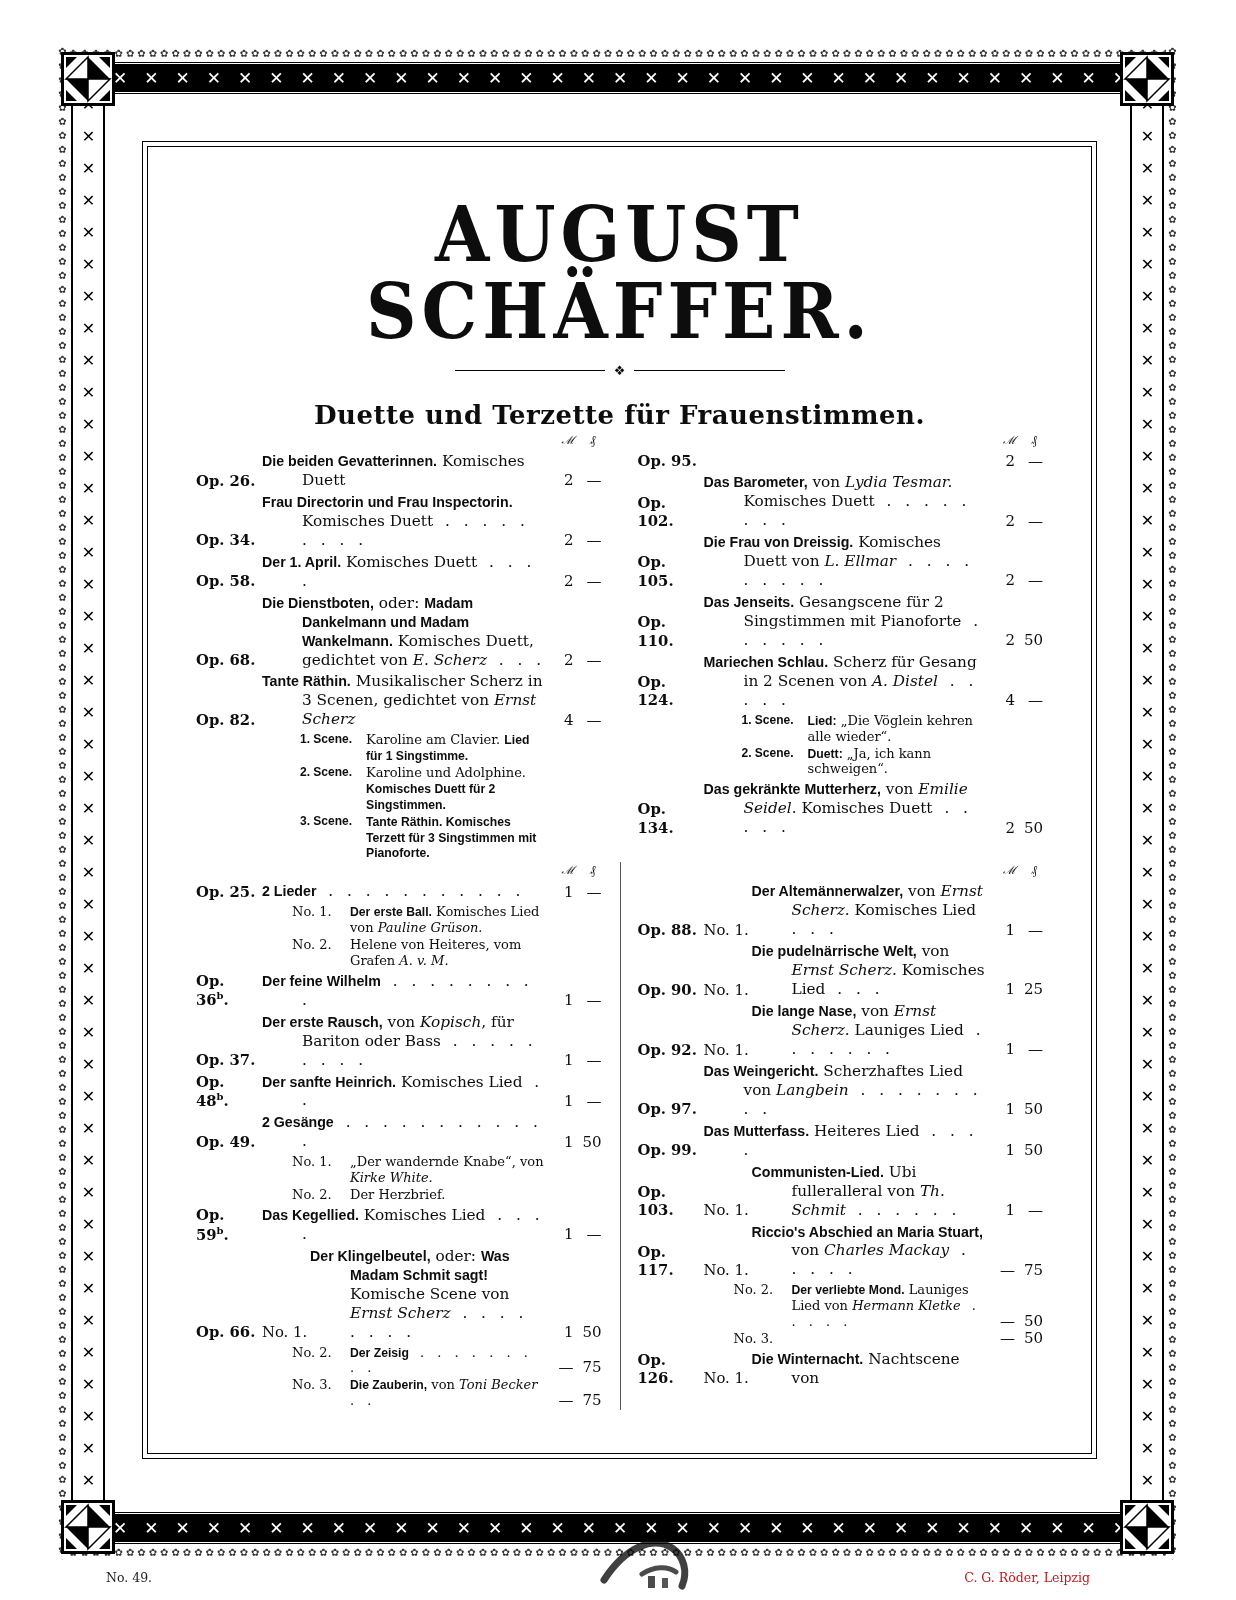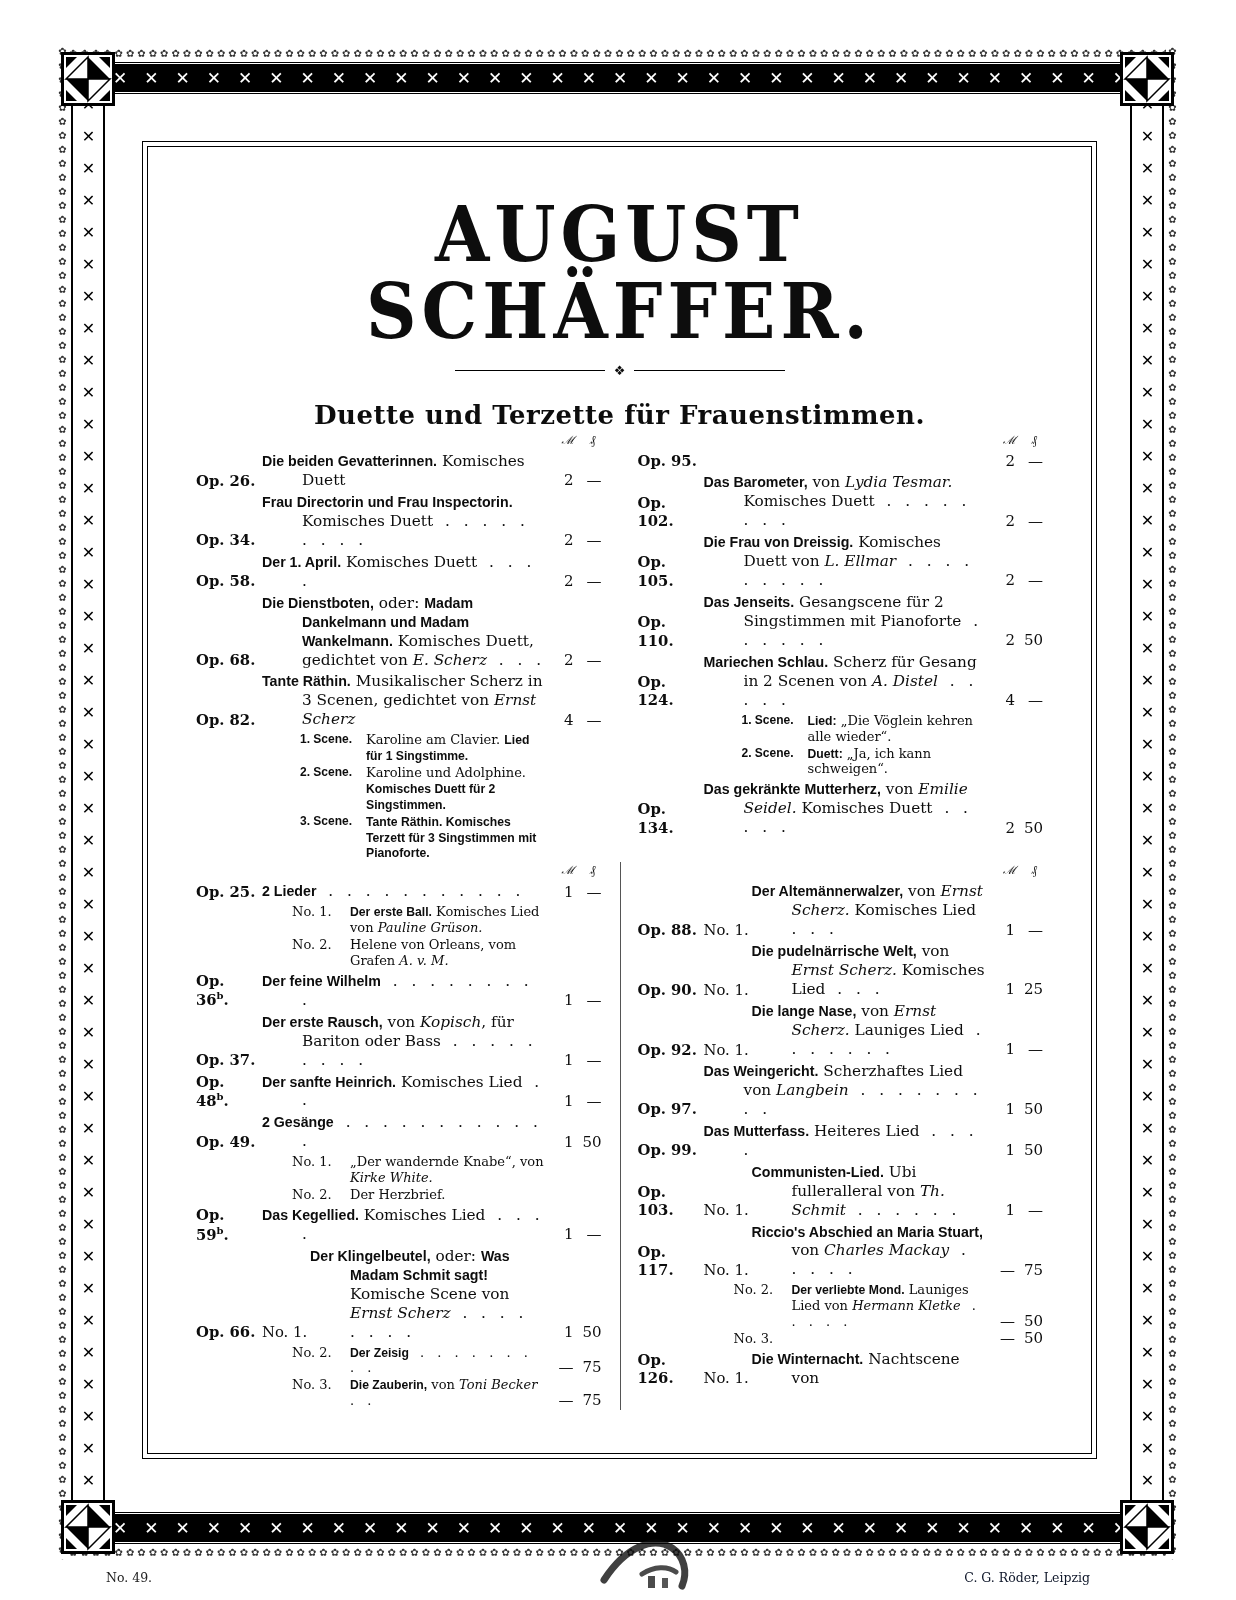--- a/index.html
+++ b/index.html
@@ -54,21 +54,21 @@
   .seg-i{font-style:italic;margin-top:30px;}
   .seg-d{letter-spacing:2px;word-spacing:5px;}
   .pm{position:absolute;right:28px;bottom:0;width:26px;text-align:right;font-size:15px;}
   .pp{position:absolute;right:0;bottom:0;width:24px;text-align:right;font-size:15px;}
   .sub{display:flex;position:relative;margin:1px 0;line-height:1.22;font-size:13px;}
   .sub .seg-b{font-size:12.2px;}
   .slabel{flex:none;width:58px;margin-left:96px;}
   .sub.scene .slabel{font-family:"Liberation Sans",sans-serif;font-weight:700;font-size:12px;width:66px;margin-left:104px;}
   .stext{flex:1;min-width:0;padding-right:58px;max-width:300px;}
   .plate{position:absolute;left:106px;top:1570px;font-size:12.5px;color:#222;}
-  .printer{position:absolute;right:146px;top:1570px;font-size:12.5px;color:#0f172a;}
+  .printer{position:absolute;right:146px;top:1570px;font-size:12.5px;color:#b91c1c;}
   .smudge{position:absolute;left:596px;top:1528px;width:120px;height:66px;z-index:5;opacity:.92;}
 </style>
 </head>
 <body>
 
 <div class="frame">
   <div class="lace top">✿✿✿✿✿✿✿✿✿✿✿✿✿✿✿✿✿✿✿✿✿✿✿✿✿✿✿✿✿✿✿✿✿✿✿✿✿✿✿✿✿✿✿✿✿✿✿✿✿✿✿✿✿✿✿✿✿✿✿✿✿✿✿✿✿✿✿✿✿✿✿✿✿✿✿✿✿✿✿✿✿✿✿✿✿✿✿✿✿✿✿✿✿✿✿✿✿✿✿✿✿✿✿✿✿✿✿✿✿✿✿✿✿✿✿✿✿✿✿✿✿✿✿✿✿✿✿✿✿✿✿✿✿✿✿✿✿✿✿✿✿✿✿✿✿✿✿✿✿✿✿✿✿✿✿✿✿✿✿✿</div>
   <div class="lace bottom">✿✿✿✿✿✿✿✿✿✿✿✿✿✿✿✿✿✿✿✿✿✿✿✿✿✿✿✿✿✿✿✿✿✿✿✿✿✿✿✿✿✿✿✿✿✿✿✿✿✿✿✿✿✿✿✿✿✿✿✿✿✿✿✿✿✿✿✿✿✿✿✿✿✿✿✿✿✿✿✿✿✿✿✿✿✿✿✿✿✿✿✿✿✿✿✿✿✿✿✿✿✿✿✿✿✿✿✿✿✿✿✿✿✿✿✿✿✿✿✿✿✿✿✿✿✿✿✿✿✿✿✿✿✿✿✿✿✿✿✿✿✿✿✿✿✿✿✿✿✿✿✿✿✿✿✿✿✿✿✿</div>
   <div class="lace left">✿✿✿✿✿✿✿✿✿✿✿✿✿✿✿✿✿✿✿✿✿✿✿✿✿✿✿✿✿✿✿✿✿✿✿✿✿✿✿✿✿✿✿✿✿✿✿✿✿✿✿✿✿✿✿✿✿✿✿✿✿✿✿✿✿✿✿✿✿✿✿✿✿✿✿✿✿✿✿✿✿✿✿✿✿✿✿✿✿✿✿✿✿✿✿✿✿✿✿✿✿✿✿✿✿✿✿✿✿✿✿✿✿✿✿✿✿✿✿✿✿✿✿✿✿✿✿✿✿✿</div>
   <div class="lace right">✿✿✿✿✿✿✿✿✿✿✿✿✿✿✿✿✿✿✿✿✿✿✿✿✿✿✿✿✿✿✿✿✿✿✿✿✿✿✿✿✿✿✿✿✿✿✿✿✿✿✿✿✿✿✿✿✿✿✿✿✿✿✿✿✿✿✿✿✿✿✿✿✿✿✿✿✿✿✿✿✿✿✿✿✿✿✿✿✿✿✿✿✿✿✿✿✿✿✿✿✿✿✿✿✿✿✿✿✿✿✿✿✿✿✿✿✿✿✿✿✿✿✿✿✿✿✿✿✿✿</div>
@@ -259,21 +259,21 @@
                   <div class="etext"><span class="seg-b">2 Lieder</span><span class="seg-d"> . . . . . . . . . . .</span></div>
                   <span class="pm">1</span>
                   <span class="pp">—</span>
                 </div>
                 <div class="sub">
                   <span class="slabel">No. 1.</span>
                   <div class="stext"><span class="seg-b">Der erste Ball.</span><span class="seg-r"> Komisches Lied von </span><span class="seg-i">Pauline Grüson.</span></div>
                 </div>
                 <div class="sub">
                   <span class="slabel">No. 2.</span>
-                  <div class="stext"><span class="seg-r">Helene von Orleans, vom Grafen </span><span class="seg-i">A. v. M.</span></div>
+                  <div class="stext"><span class="seg-r">Helene von Heiteres, vom Grafen </span><span class="seg-i">A. v. M.</span></div>
                 </div>
                 <div class="entry">
                   <span class="opus">Op. 36<sup>b</sup>.</span>
                   <div class="etext"><span class="seg-b">Der feine Wilhelm</span><span class="seg-d"> . . . . . . . . .</span></div>
                   <span class="pm">1</span>
                   <span class="pp">—</span>
                 </div>
                 <div class="entry">
                   <span class="opus">Op. 37.</span>
                   <div class="etext"><span class="seg-b">Der erste Rausch,</span><span class="seg-r"> von </span><span class="seg-i">Kopisch</span><span class="seg-r">, für Bariton oder Bass</span><span class="seg-d"> . . . . . . . . .</span></div>

